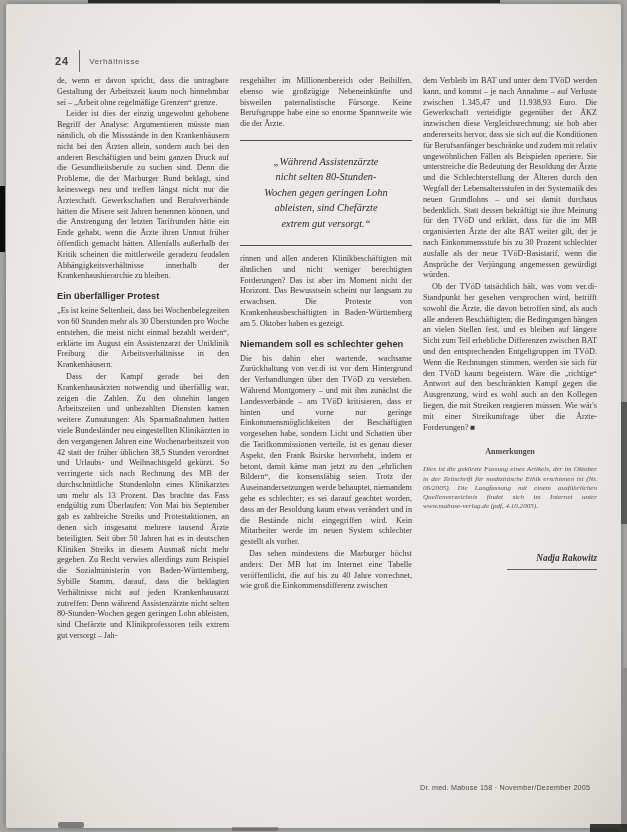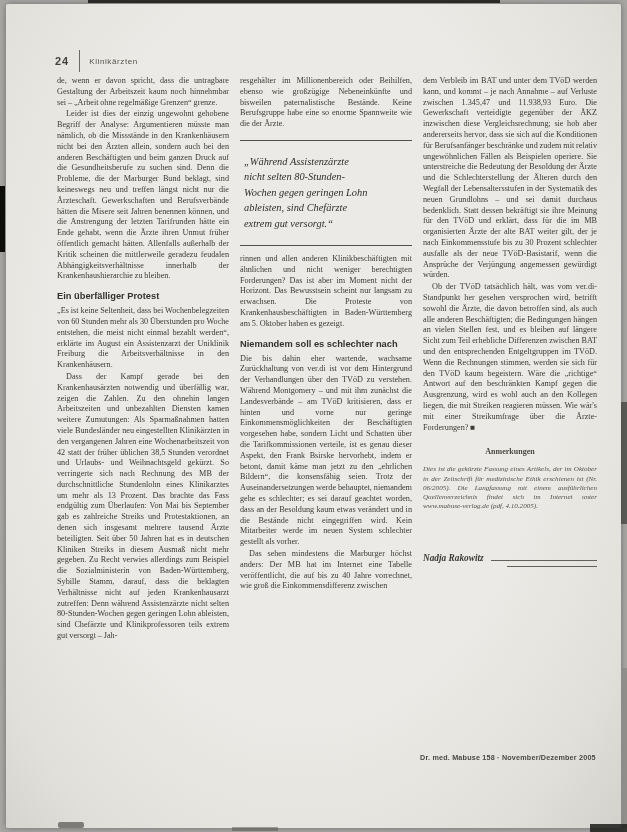--- a/index.html
+++ b/index.html
@@ -31,79 +31,79 @@
   }
   .col p.ind{text-indent:9px;margin-top:1px;}
   .subhead{
     font-family:"Liberation Sans",sans-serif;font-weight:bold;font-size:9.3px;
     color:#33322e;margin:9px 0 4px 0;line-height:11px;
   }
   
   .pullquote{
     margin:10px 0 8px 0;padding:13px 4px 14px 4px;
     border-top:1.6px solid #504f4a;border-bottom:1.6px solid #504f4a;
-    text-align:left;font-style:italic;font-size:10.4px;line-height:15.4px;
+    text-align:center;font-style:italic;font-size:10.4px;line-height:15.4px;
     color:#2f2e2a;white-space:pre-line;
   }
   
   .notes-head{
     font-family:"Liberation Serif",serif;font-weight:bold;font-size:8px;
     color:#4a4944;margin:14px 0 9px 0;text-align:center;
   }
   .notes-text{font-style:italic;font-size:7.1px !important;line-height:9.2px !important;color:#504f4a;}
   .bio{margin-top:42px;}
-  .bio-namerow{display:flex;align-items:flex-end;}
+  .bio-namerow{display:flex;align-items:flex-end;flex-direction:column;}
   .bio-name{font-style:italic;font-weight:bold;font-size:9.3px;color:#3a3934;white-space:nowrap;}
   .bio-rule{flex:1;border-bottom:1px solid #62615c;margin:0 0 2px 7px;}
   .bio-text{margin-top:4px !important;font-size:7.4px !important;line-height:9.6px !important;color:#46453f;text-align:left !important;}
   .bio-endrule{width:52%;border-bottom:1px solid #62615c;margin:3px 0 0 auto;}
   
   .pg-footer{
-    position:absolute;left:414px;top:749px;width:196px;
-    font-family:"Liberation Sans",sans-serif;font-size:7.2px;color:#4a4944;letter-spacing:.2px;font-weight:bold;
+    position:absolute;left:414px;top:779px;width:196px;
+    font-family:"Liberation Sans",sans-serif;font-size:7.2px;color:#4a4944;letter-spacing:.2px;
   }
   
   .art{position:absolute;}
   .art-top{left:88px;top:0;width:412px;height:3px;background:#161614;opacity:.85;}
   .art-left{left:0;top:186px;width:5px;height:66px;background:#0d0d0c;}
   .art-right{left:621px;top:402px;width:6px;height:122px;background:#3a3a38;opacity:.7;}
   .art-right2{left:622px;top:668px;width:5px;height:160px;background:#8b8a87;opacity:.8;}
   .art-bl{left:58px;top:822px;width:26px;height:6px;background:#2b2b29;opacity:.55;border-radius:2px;}
   .art-bm{left:232px;top:827px;width:46px;height:4px;background:#56534e;opacity:.5;}
   .art-br{left:590px;top:824px;width:37px;height:8px;background:#1d1d1b;opacity:.85;}
 </style>
 </head>
 <body>
 
 <div class="page">
   <div class="scan-layer">
 
     <div class="pg-header">
       <span class="pg-num">24</span>
       <span class="pg-rule"></span>
-      <span class="pg-section">Klinikärzten</span>
+      <span class="pg-section">Verhältnisse</span>
     </div>
 
     <div class="col col-left">
       <p>de, wenn er davon spricht, dass die untragbare Gestaltung der Arbeitszeit kaum noch hinnehmbar sei – „Arbeit ohne regelmäßige Grenzen“ grenze.</p>
       <p class="ind">Leider ist dies der einzig ungewohnt gehobene Begriff der Analyse: Argumentieren müsste man nämlich, ob die Missstände in den Krankenhäusern nicht bei den Ärzten allein, sondern auch bei den anderen Beschäftigten und beim ganzen Druck auf die Gesundheitsberufe zu suchen sind. Denn die Probleme, die der Marburger Bund beklagt, sind keineswegs neu und treffen längst nicht nur die Ärzteschaft. Gewerkschaften und Berufsverbände hätten die Misere seit Jahren benennen können, und die Anstrengung der letzten Tarifrunden hätte ein Ende gehabt, wenn die Ärzte ihren Unmut früher öffentlich gemacht hätten. Allenfalls außerhalb der Kritik scheinen die mittlerweile geradezu feudalen Abhängigkeitsverhältnisse innerhalb der Krankenhaushierarchie zu bleiben.</p>
       <div class="subhead">Ein überfälliger Protest</div>
       <p>„Es ist keine Seltenheit, dass bei Wochenbelegzeiten von 60 Stunden mehr als 30 Überstunden pro Woche entstehen, die meist nicht einmal bezahlt werden“, erklärte im August ein Assistenzarzt der Uniklinik Freiburg die Arbeitsverhältnisse in den Krankenhäusern.</p>
       <p class="ind">Dass der Kampf gerade bei den Krankenhausärzten notwendig und überfällig war, zeigen die Zahlen. Zu den ohnehin langen Arbeitszeiten und unbezahlten Diensten kamen weitere Zumutungen: Als Sparmaßnahmen hatten viele Bundesländer neu eingestellten Klinikärzten in den vergangenen Jahren eine Wochenarbeitszeit von 42 statt der früher üblichen 38,5 Stunden verordnet und Urlaubs- und Weihnachtsgeld gekürzt. So verringerte sich nach Rechnung des MB der durchschnittliche Stundenlohn eines Klinikarztes um mehr als 13 Prozent. Das brachte das Fass endgültig zum Überlaufen: Von Mai bis September gab es zahlreiche Streiks und Protestaktionen, an denen sich insgesamt mehrere tausend Ärzte beteiligten. Seit über 50 Jahren hat es in deutschen Kliniken Streiks in diesem Ausmaß nicht mehr gegeben. Zu Recht verwies allerdings zum Beispiel die Sozialministerin von Baden-Württemberg, Sybille Stamm, darauf, dass die beklagten Verhältnisse nicht auf jeden Krankenhausarzt zutreffen: Denn während Assistenzärzte nicht selten 80-Stunden-Wochen gegen geringen Lohn ableisten, sind Chefärzte und Klinikprofessoren teils extrem gut versorgt – Jah-</p>
     </div>
 
     <div class="col col-mid">
-      <p>resgehälter im Millionenbereich oder Beihilfen, ebenso wie großzügige Nebeneinkünfte und bisweilen paternalistische Bestände. Keine Berufsgruppe habe eine so enorme Spannweite wie die der Ärzte.</p>
+      <p>resgehälter im Millionenbereich oder Beihilfen, ebenso wie großzügige Nebeneinkünfte und bisweilen paternalistische Fürsorge. Keine Berufsgruppe habe eine so enorme Spannweite wie die der Ärzte.</p>
       <div class="pullquote">„Während Assistenzärzte
 nicht selten 80-Stunden-
 Wochen gegen geringen Lohn
 ableisten, sind Chefärzte
 extrem gut versorgt.“</div>
       <p>rinnen und allen anderen Klinikbeschäftigten mit ähnlichen und nicht weniger berechtigten Forderungen? Das ist aber im Moment nicht der Horizont. Das Bewusstsein scheint nur langsam zu erwachsen. Die Proteste von Krankenhausbeschäftigten in Baden-Württemberg am 5. Oktober haben es gezeigt.</p>
-      <div class="subhead">Niemandem soll es schlechter nach</div>
+      <div class="subhead">Niemandem soll es schlechter gehen</div>
       <p>Die bis dahin eher wartende, wachsame Zurückhaltung von ver.di ist vor dem Hintergrund der Verhandlungen über den TVöD zu verstehen. Während Montgomery – und mit ihm zunächst die Landesverbände – am TVöD kritisieren, dass er hinten und vorne nur geringe Einkommensmöglichkeiten der Beschäftigten vorgesehen habe, sondern Licht und Schatten über die Tarifkommissionen verteile, ist es genau dieser Aspekt, den Frank Bsirske hervorhebt, indem er betont, damit käme man jetzt zu den „ehrlichen Bildern“, die konsensfähig seien. Trotz der Auseinandersetzungen werde behauptet, niemandem gehe es schlechter; es sei darauf geachtet worden, dass an der Besoldung kaum etwas verändert und in die Bestände nicht eingegriffen wird. Kein Mitarbeiter werde im neuen System schlechter gestellt als vorher.</p>
       <p class="ind">Das sehen mindestens die Marburger höchst anders: Der MB hat im Internet eine Tabelle veröffentlicht, die auf bis zu 40 Jahre vorrechnet, wie groß die Einkommensdifferenz zwischen</p>
     </div>
 
     <div class="col col-right">
       <p>dem Verbleib im BAT und unter dem TVöD werden kann, und kommt – je nach Annahme – auf Verluste zwischen 1.345,47 und 11.938,93 Euro. Die Gewerkschaft verteidigte gegenüber der ÄKZ inzwischen diese Vergleichsrechnung; sie hob aber andererseits hervor, dass sie sich auf die Konditionen für Berufsanfänger beschränke und zudem mit relativ ungewöhnlichen Fällen als Beispielen operiere. Sie unterstreiche die Bedeutung der Besoldung der Ärzte und die Schlechterstellung der Älteren durch den Wegfall der Lebensaltersstufen in der Systematik des neuen Grundlohns – und sei damit durchaus bedenklich. Statt dessen bekräftigt sie ihre Meinung für den TVöD und erklärt, dass für die im MB organisierten Ärzte der alte BAT weiter gilt, der je nach Einkommensstufe bis zu 30 Prozent schlechter ausfalle als der neue TVöD-Basistarif, wenn die Ansprüche der Verjüngung angemessen gewürdigt würden.</p>
       <p class="ind">Ob der TVöD tatsächlich hält, was vom ver.di-Standpunkt her gesehen versprochen wird, betrifft sowohl die Ärzte, die davon betroffen sind, als auch alle anderen Beschäftigten; die Bedingungen hängen an vielen Stellen fest, und es bleiben auf längere Sicht zum Teil erhebliche Differenzen zwischen BAT und den entsprechenden Entgeltgruppen im TVöD. Wenn die Rechnungen stimmen, werden sie sich für den TVöD kaum begeistern. Wäre die „richtige“ Antwort auf den beschränkten Kampf gegen die Ausgrenzung, wird es wohl auch an den Kollegen liegen, die mit Streiken reagieren müssen. Wie wär's mit einer Streikumfrage über die Ärzte-Forderungen? ■</p>
       <div class="notes-head">Anmerkungen</div>
       <p class="notes-text">Dies ist die gekürzte Fassung eines Artikels, der im Oktober in der Zeitschrift für medizinische Ethik erschienen ist (Nr. 06/2005). Die Langfassung mit einem ausführlichen Quellenverzeichnis findet sich im Internet unter www.mabuse-verlag.de (pdf, 4.10.2005).</p>
       <div class="bio">

